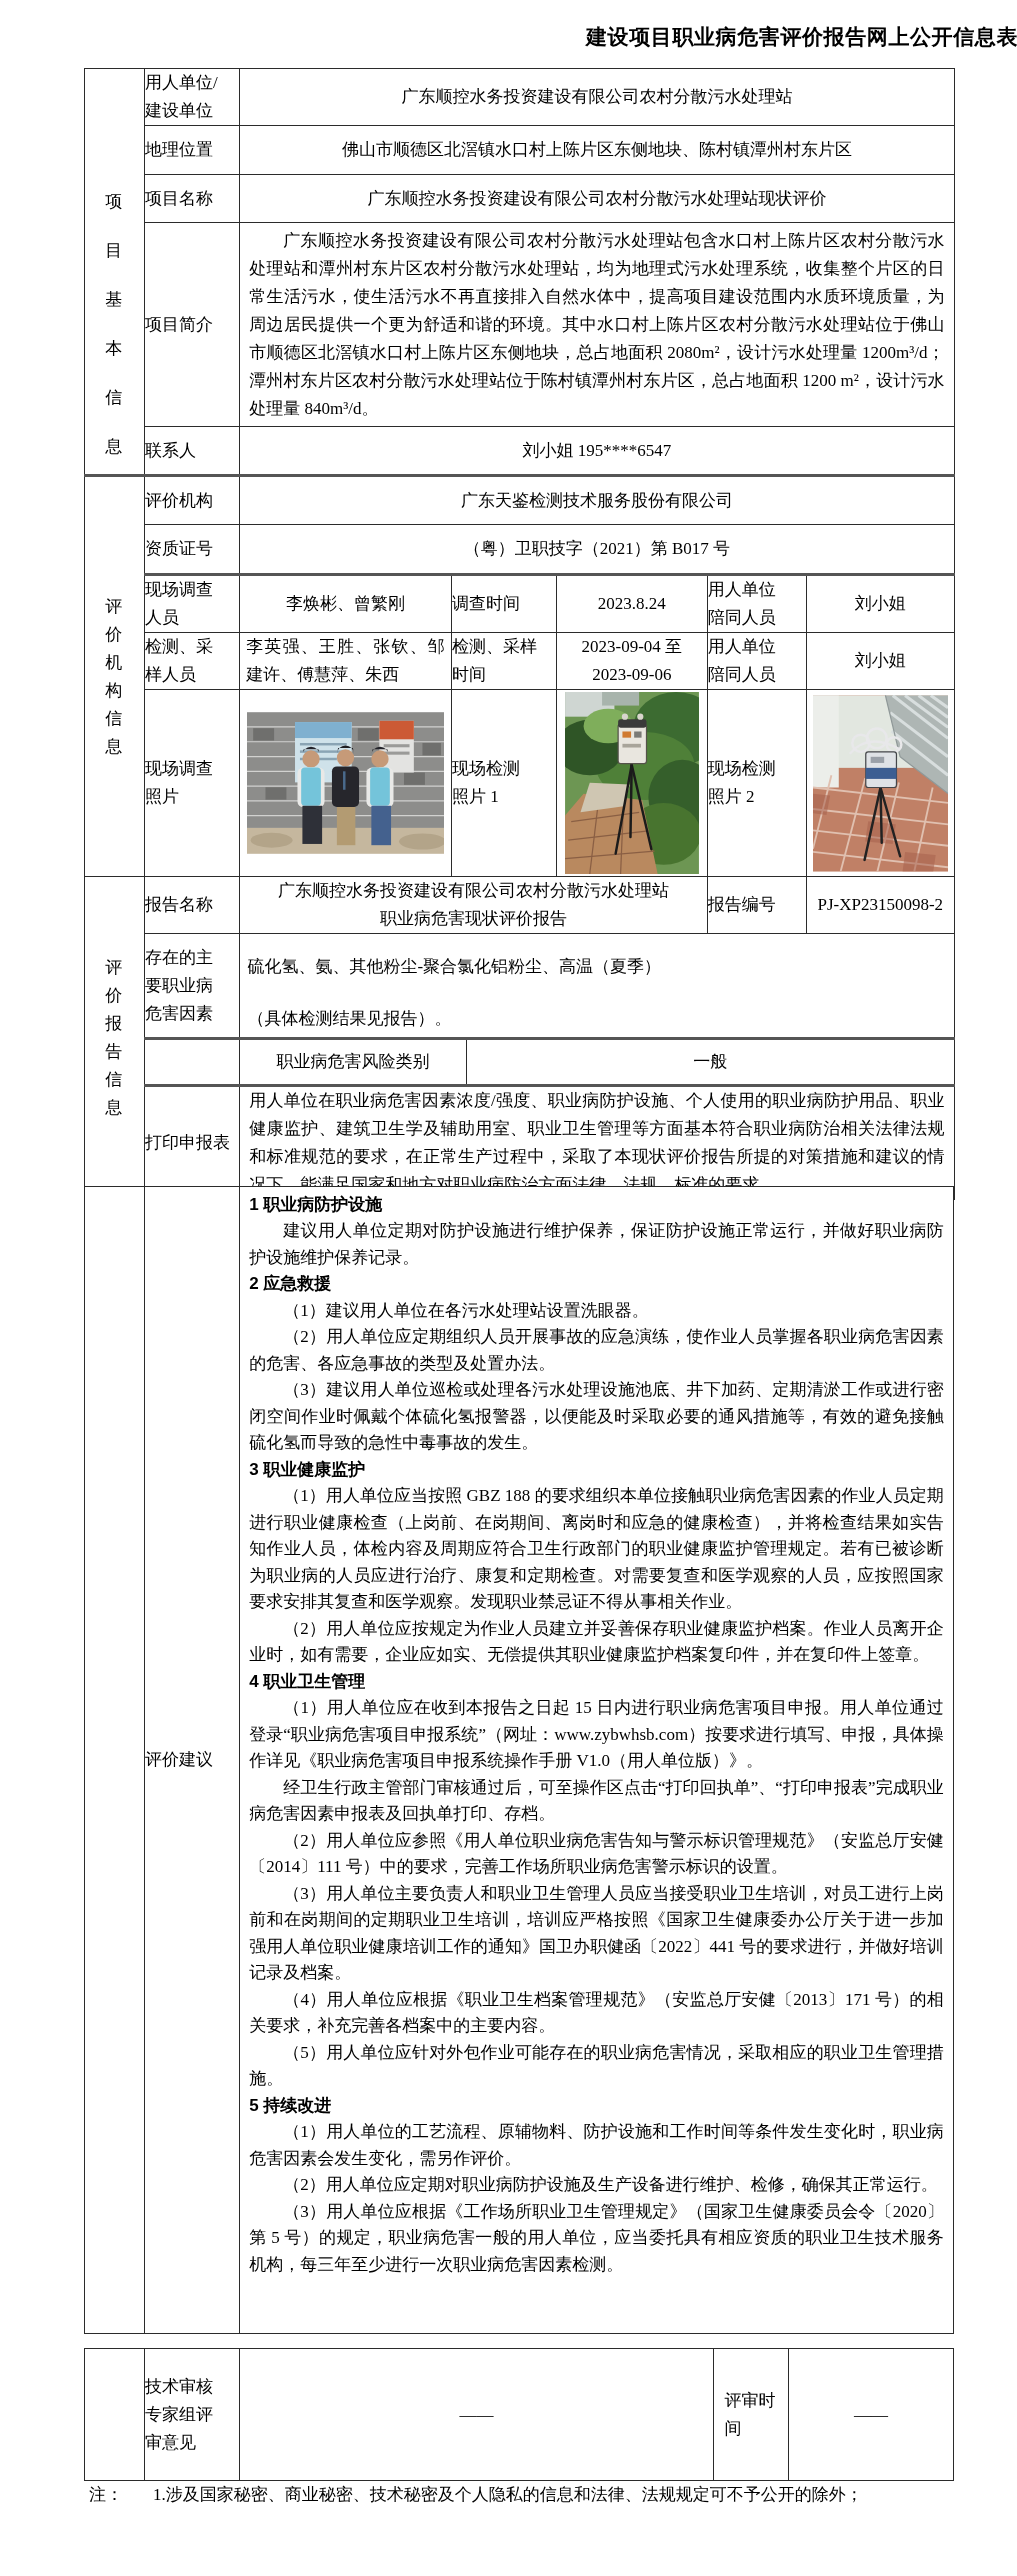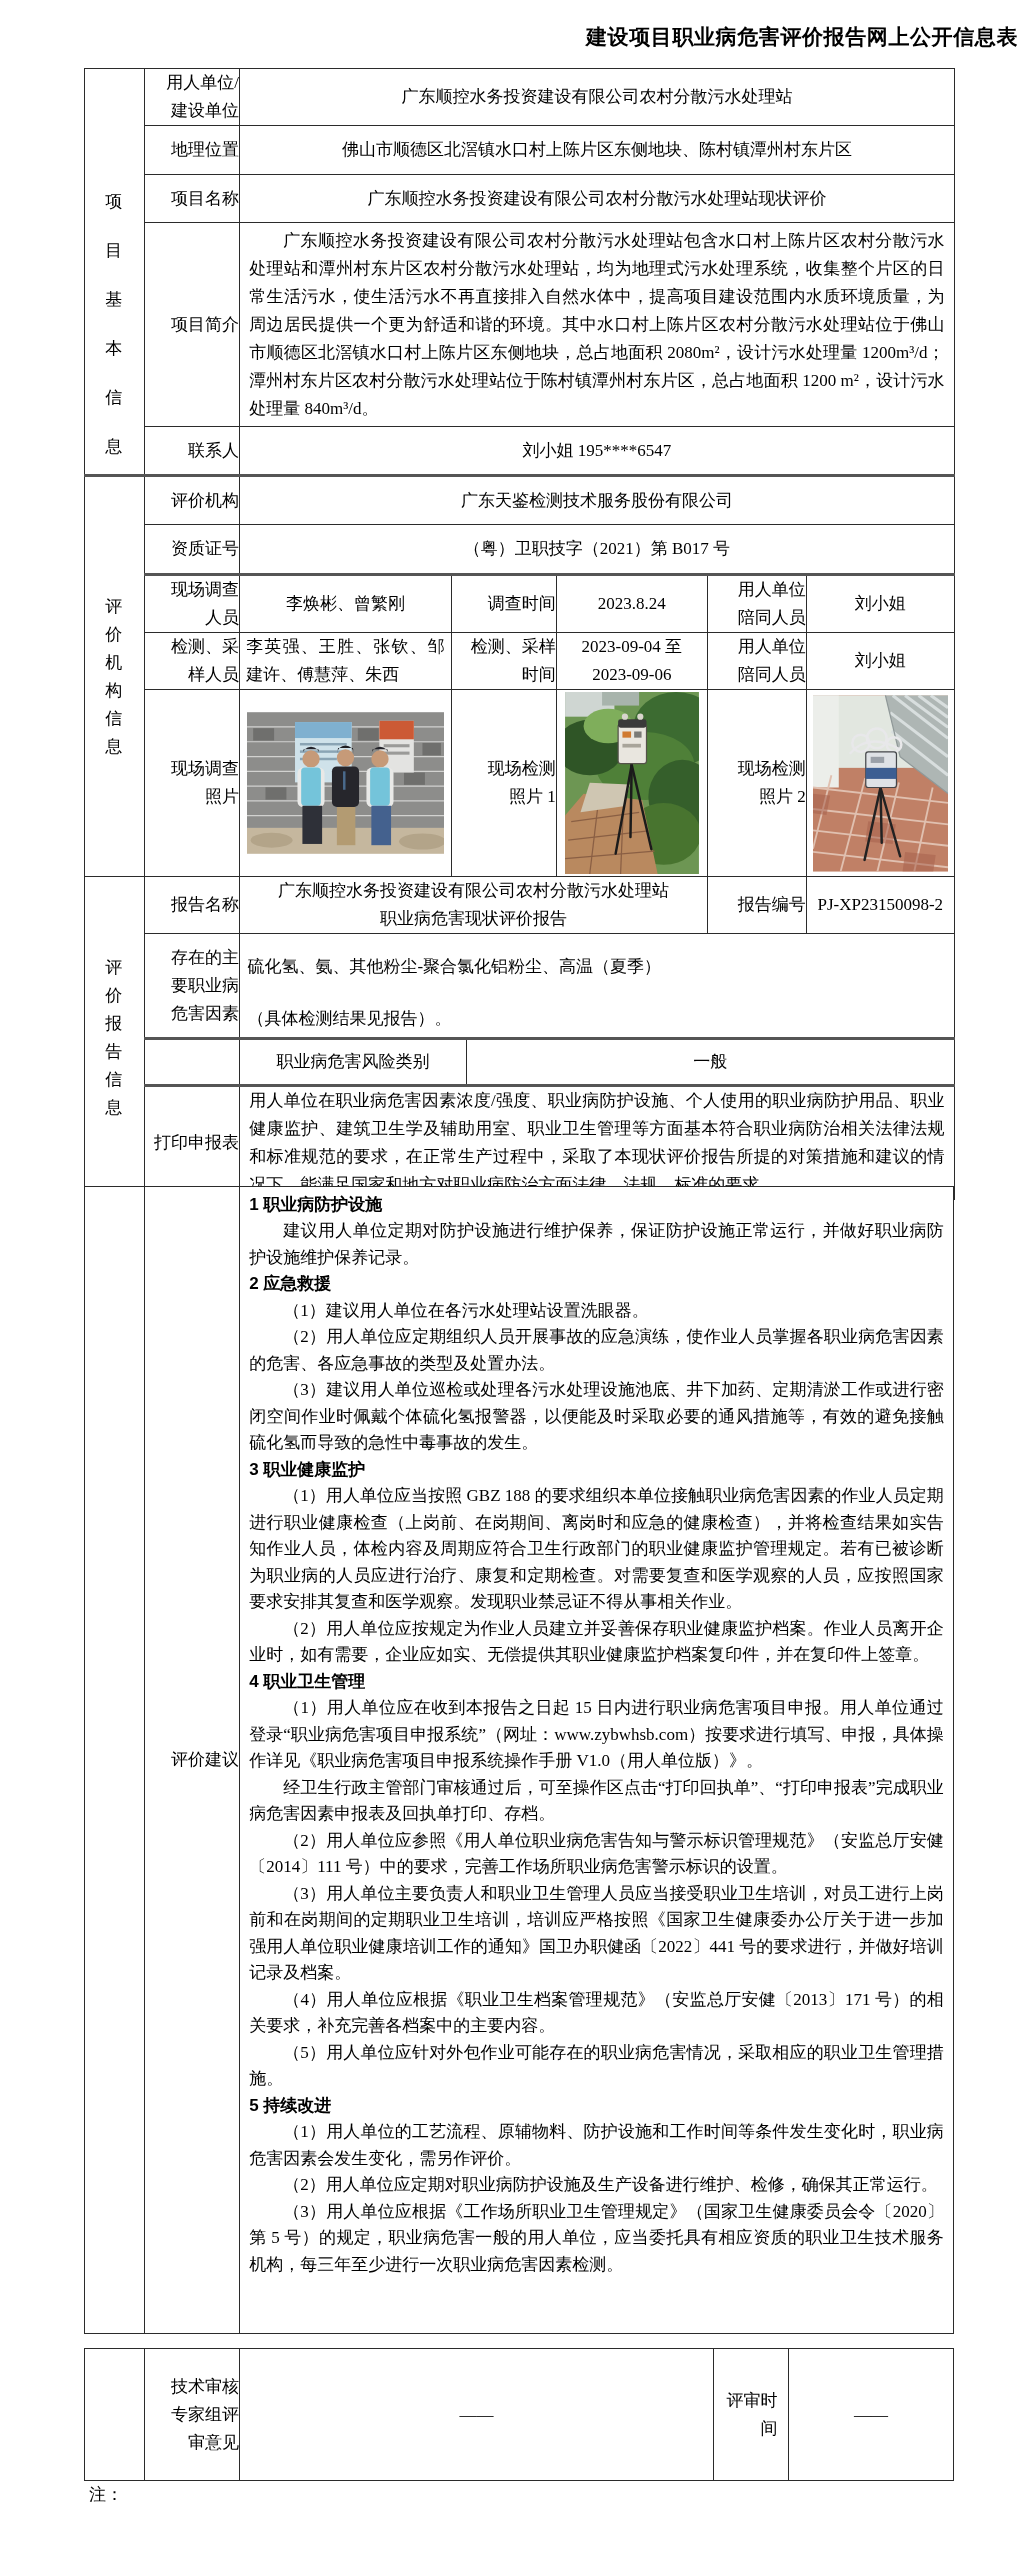--- a/index.html
+++ b/index.html
@@ -23,21 +23,21 @@
   .t-main   { left:84px; top:68px;  width:870px; }
   .t-sugg   { left:84px; top:1186px; width:870px; }
   .t-expert { left:84px; top:2348px; width:870px; }
   tr.thick > td { border-top:3.1px solid #555555; }
   .sec-cell { }
   .sec-inner {
     margin:0 auto; width:18.5px; word-break:break-all;
     line-height:28px;
   }
   .sec-inner.wide { line-height:49px; padding-top:105px; }
-  .lbl { text-align:right; white-space:pre-line; }
+  .lbl { text-align:left; white-space:pre-line; }
   .val-c { text-align:center; white-space:pre-line; padding:0 7.4px; }
   .val-j { text-align:justify; padding:0 9.2px; }
   .summary-txt { text-indent:2em; text-align:justify; }
   td.summary-cell { vertical-align:middle; padding:3.7px 9.2px;margin-top:11px; }
   .hazards-cell { vertical-align:top; padding:18.5px 7.4px 0 7.4px; }
   .hazard-note { margin-top:24.6px; }
   .sugg-cell { vertical-align:top; padding:4.9px 9.2px; }
   .sugg-cell p { margin:0; text-align:justify; line-height:26.5px; }
   .sugg-cell p.head { font-weight:bold; font-family:"Liberation Sans","DejaVu Sans",sans-serif; }
   .sugg-cell p.bodyp { text-indent:2em; }
@@ -360,15 +360,16 @@
     <td class="val-c">——</td>
     <td class="lbl" style="padding:0 10.5px; white-space:normal;margin-top:30px;">评审时间</td>
     <td class="val-c">——</td>
   </tr>
 </tbody>
   </table>
 
 <div class="notes">
   <div class="notes-label">注：</div>
   <div class="notes-items">
+    <p>1.涉及国家秘密、商业秘密、技术秘密及个人隐私的信息和法律、法规规定可不予公开的除外；</p>
   </div>
 </div>
 
 
 </body></html>

